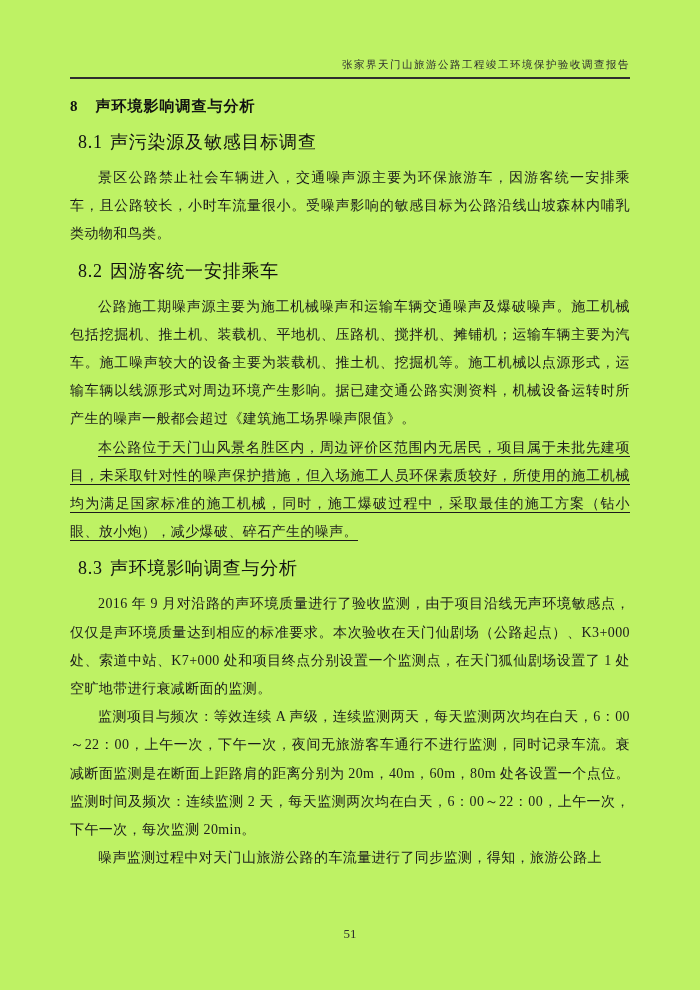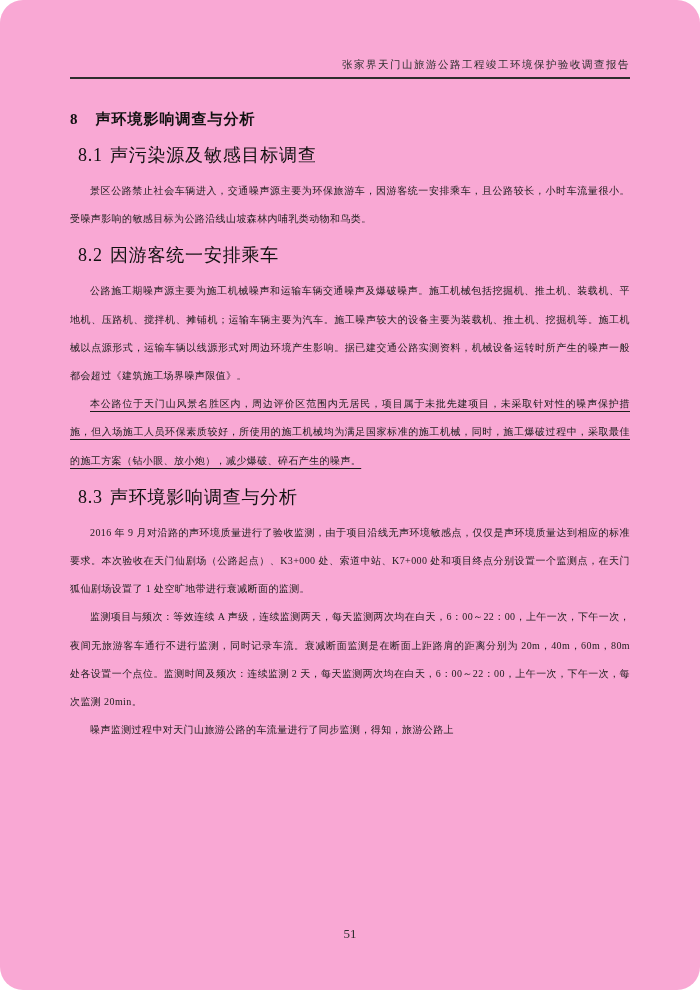--- a/index.html
+++ b/index.html
@@ -6,43 +6,42 @@
   html, body {
     margin: 0;
     padding: 0;
     background: #ffffff;
   }
   .page {
     position: relative;
     width: 700px;
     height: 990px;
     margin: 0 auto;
-    background: #f9a8d4;
+    background: #bef264;
     color: #1c1c1c;
     font-family: "Liberation Serif", "DejaVu Serif", serif;
     overflow: hidden;
     box-sizing: border-box;
-    border-radius: 23px;
   }
   .header {
     margin: 0 70px;
     padding-top: 54px;
     padding-bottom: 5px;
     border-bottom: 2px solid #2e2e2e;
     text-align: right;
   }
   .header-title {
     font-size: 10.5px;
     letter-spacing: 1.5px;
     color: #2e2e2e;
     font-family: "Liberation Serif", "DejaVu Serif", serif;
   }
   .content {
     margin: 0 70px;
-    padding-top: 26px;
+    padding-top: 13px;
   }
   .h1 {
     margin: 0;
     font-family: "Liberation Sans", "DejaVu Sans", sans-serif;
     font-weight: bold;
     font-size: 15px;
     line-height: 28px;
     letter-spacing: 1px;
     color: #111;
   }
@@ -58,21 +57,21 @@
     line-height: 28px;
     letter-spacing: 0.8px;
     color: #111;
   }
   .h2 .h-num {
     font-family: "Liberation Serif", "DejaVu Serif", serif;
     margin-right: 7px;
   }
   .para {
     margin: 0;
-    font-size: 10px;
+    font-size: 14px;
     line-height: 28.2px;
     text-align: justify;
     text-indent: 2em;
     letter-spacing: 0.4px;
     color: #1c1c1c;
   }
   .underlined {
     text-decoration: underline;
     text-underline-offset: 4px;
     text-decoration-thickness: 1px;

